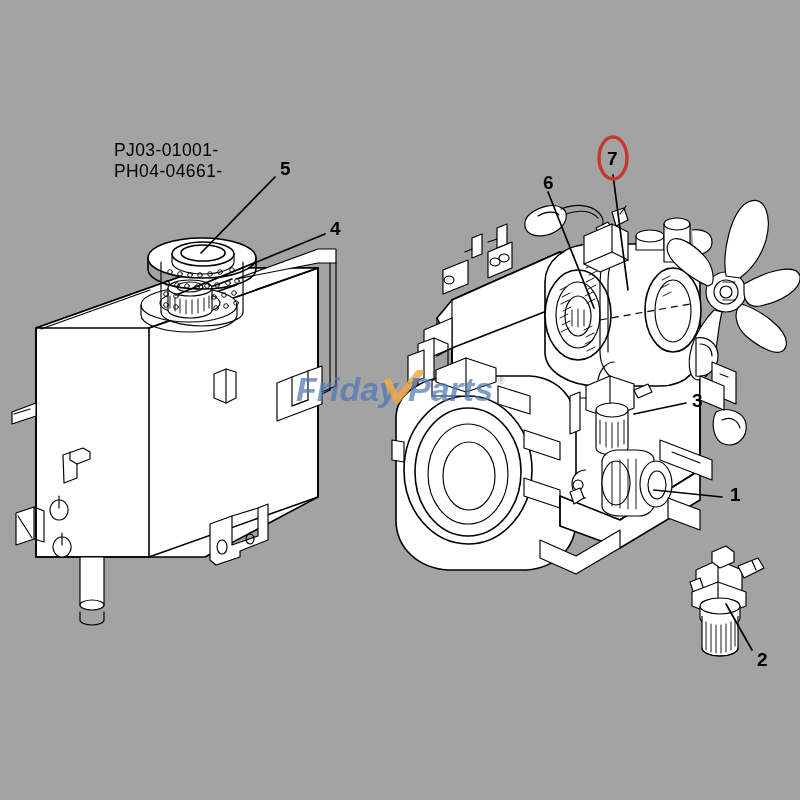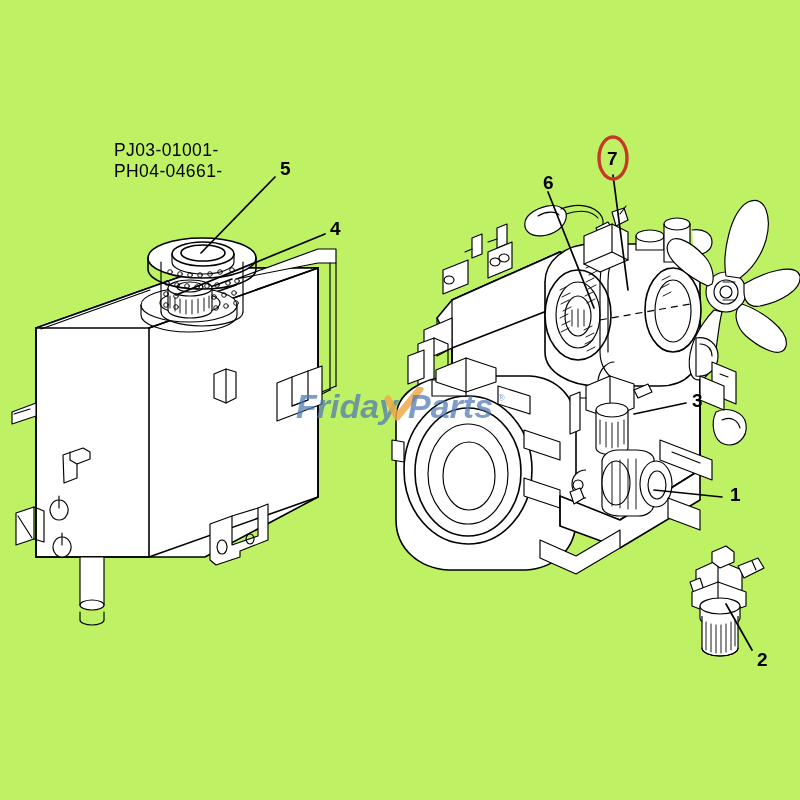--- a/index.html
+++ b/index.html
@@ -1,30 +1,30 @@
 <!DOCTYPE html>
 <html><head>
 <meta charset="utf-8">
 <title>Parts Diagram</title>
 <style>
   html,body{margin:0;padding:0;background:#ffffff;}
   body{width:800px;height:800px;overflow:hidden;font-family:"Liberation Sans",sans-serif;}
-  #stage{position:relative;width:800px;height:800px;background:#bef264;}
+  #stage{position:relative;width:800px;height:800px;background:#a3a3a3;}
   svg#dwg{position:absolute;left:0;top:0;width:800px;height:800px;display:block;}
   .ln{fill:none;stroke:#000000;stroke-width:1.6;stroke-linejoin:round;stroke-linecap:round;}
   .ln-t{fill:none;stroke:#000000;stroke-width:1.15;stroke-linejoin:round;stroke-linecap:round;}
   .ln-h{fill:none;stroke:#000000;stroke-width:0.9;stroke-linejoin:round;stroke-linecap:round;}
   .fillw{fill:#ffffff;stroke:#000000;stroke-width:1.6;stroke-linejoin:round;}
   .fillw-t{fill:#ffffff;stroke:#000000;stroke-width:1.15;stroke-linejoin:round;}
   .dash{fill:none;stroke:#000000;stroke-width:1.2;stroke-dasharray:7 5;}
   .leader{fill:none;stroke:#000000;stroke-width:1.7;stroke-linecap:round;}
   .hl{fill:none;stroke:#C8382A;stroke-width:3.4;}
   .callout{position:absolute;font-family:"Liberation Sans",sans-serif;font-size:19px;font-weight:700;color:#000;line-height:1;white-space:nowrap;}
   .modelcode{position:absolute;font-family:"Liberation Sans",sans-serif;font-size:17.5px;font-weight:400;color:#000;letter-spacing:0.4px;white-space:nowrap;}
-  #watermark{position:absolute;left:296px;top:387px;width:215px;height:40px;pointer-events:none;text-align:center;}
+  #watermark{position:absolute;left:296px;top:370px;width:215px;height:40px;pointer-events:none;text-align:center;}
   #watermark svg{width:215px;height:40px;display:block;}
   .wm-text{font-family:"Liberation Sans",sans-serif;font-style:italic;font-weight:700;font-size:34px;fill:#4E78B4;opacity:0.72;}
   .wm-reg{font-family:"Liberation Sans",sans-serif;font-size:9px;fill:#4E78B4;opacity:0.72;font-style:normal;font-weight:400;}
   .wm-swoosh{fill:none;stroke:#EFA94A;stroke-width:7;opacity:0.85;stroke-linecap:round;stroke-linejoin:round;}
 </style>
 </head>
 <body>
 
 <div id="stage">
 

